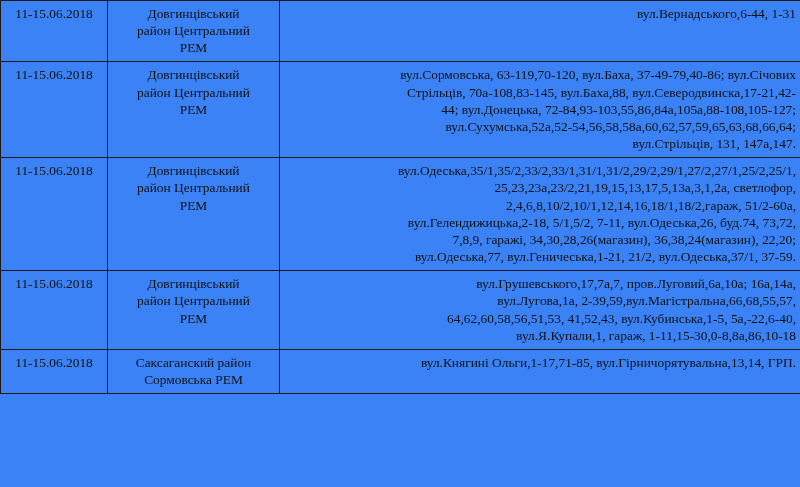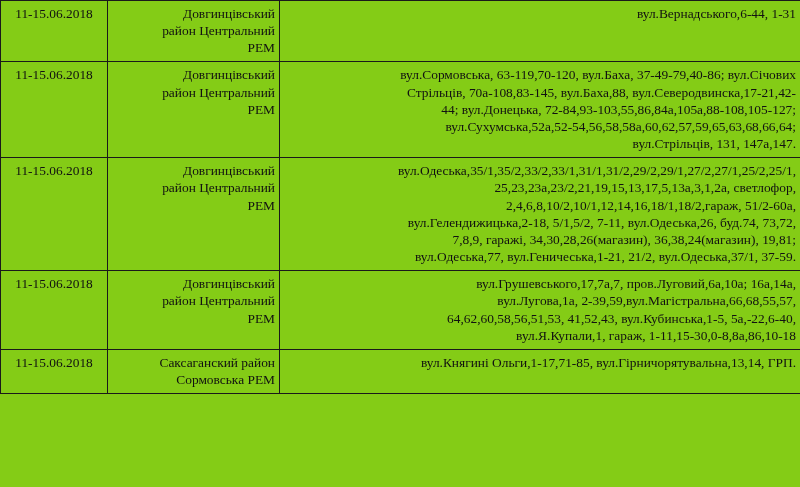--- a/index.html
+++ b/index.html
@@ -11,21 +11,21 @@
     width: 800px;
     height: 487px;
     font-family: "Liberation Serif", "DejaVu Serif", serif;
     color: #111111;
     overflow: hidden;
   }
   .sheet {
     width: 800px;
     height: 487px;
     position: relative;
-    background: #84cc16;
+    background: #3b82f6;
   }
   table.outage-table {
     border-collapse: collapse;
     width: 800px;
     table-layout: fixed;
     font-size: 13.4px;
     line-height: 1.28;
   }
   table.outage-table td {
     border: 1px solid #1a1a1a;
@@ -36,21 +36,21 @@
   col.c-date   { width: 107px; }
   col.c-region { width: 172px; }
   col.c-streets{ width: 521px; }
 
   td.date {
     text-align: center;
     white-space: nowrap;
     padding-top: 5px;
   }
   td.region {
-    text-align: right;
+    text-align: center;
     padding-top: 5px;
   }
   td.streets {
     text-align: right;
     padding-left: 6px;
     padding-top: 5px;
   }
   td.streets .line,
   td.region .line {
     display: block;
@@ -103,21 +103,21 @@
         <td class="region">
           <span class="line">Довгинцівський</span>
           <span class="line">район Центральний</span>
           <span class="line">РЕМ</span>
         </td>
         <td class="streets">
           <span class="line">вул.Одеська,35/1,35/2,33/2,33/1,31/1,31/2,29/2,29/1,27/2,27/1,25/2,25/1,</span>
           <span class="line">25,23,23а,23/2,21,19,15,13,17,5,13а,3,1,2а,  светлофор,</span>
           <span class="line">2,4,6,8,10/2,10/1,12,14,16,18/1,18/2,гараж,  51/2-60а,</span>
           <span class="line">вул.Гелендижицька,2-18,  5/1,5/2,  7-11,  вул.Одеська,26, буд.74,  73,72,</span>
-          <span class="line">7,8,9,  гаражі, 34,30,28,26(магазин),  36,38,24(магазин),  19,81;</span>
+          <span class="line">7,8,9,  гаражі, 34,30,28,26(магазин),  36,38,24(магазин),  22,20;</span>
           <span class="line">вул.Одеська,77, вул.Геничеська,1-21,  21/2,  вул.Одеська,37/1, 37-59.</span>
         </td>
       </tr>
 
       <tr>
         <td class="date">11-15.06.2018</td>
         <td class="region">
           <span class="line">Довгинцівський</span>
           <span class="line">район Центральний</span>
           <span class="line">РЕМ</span>

